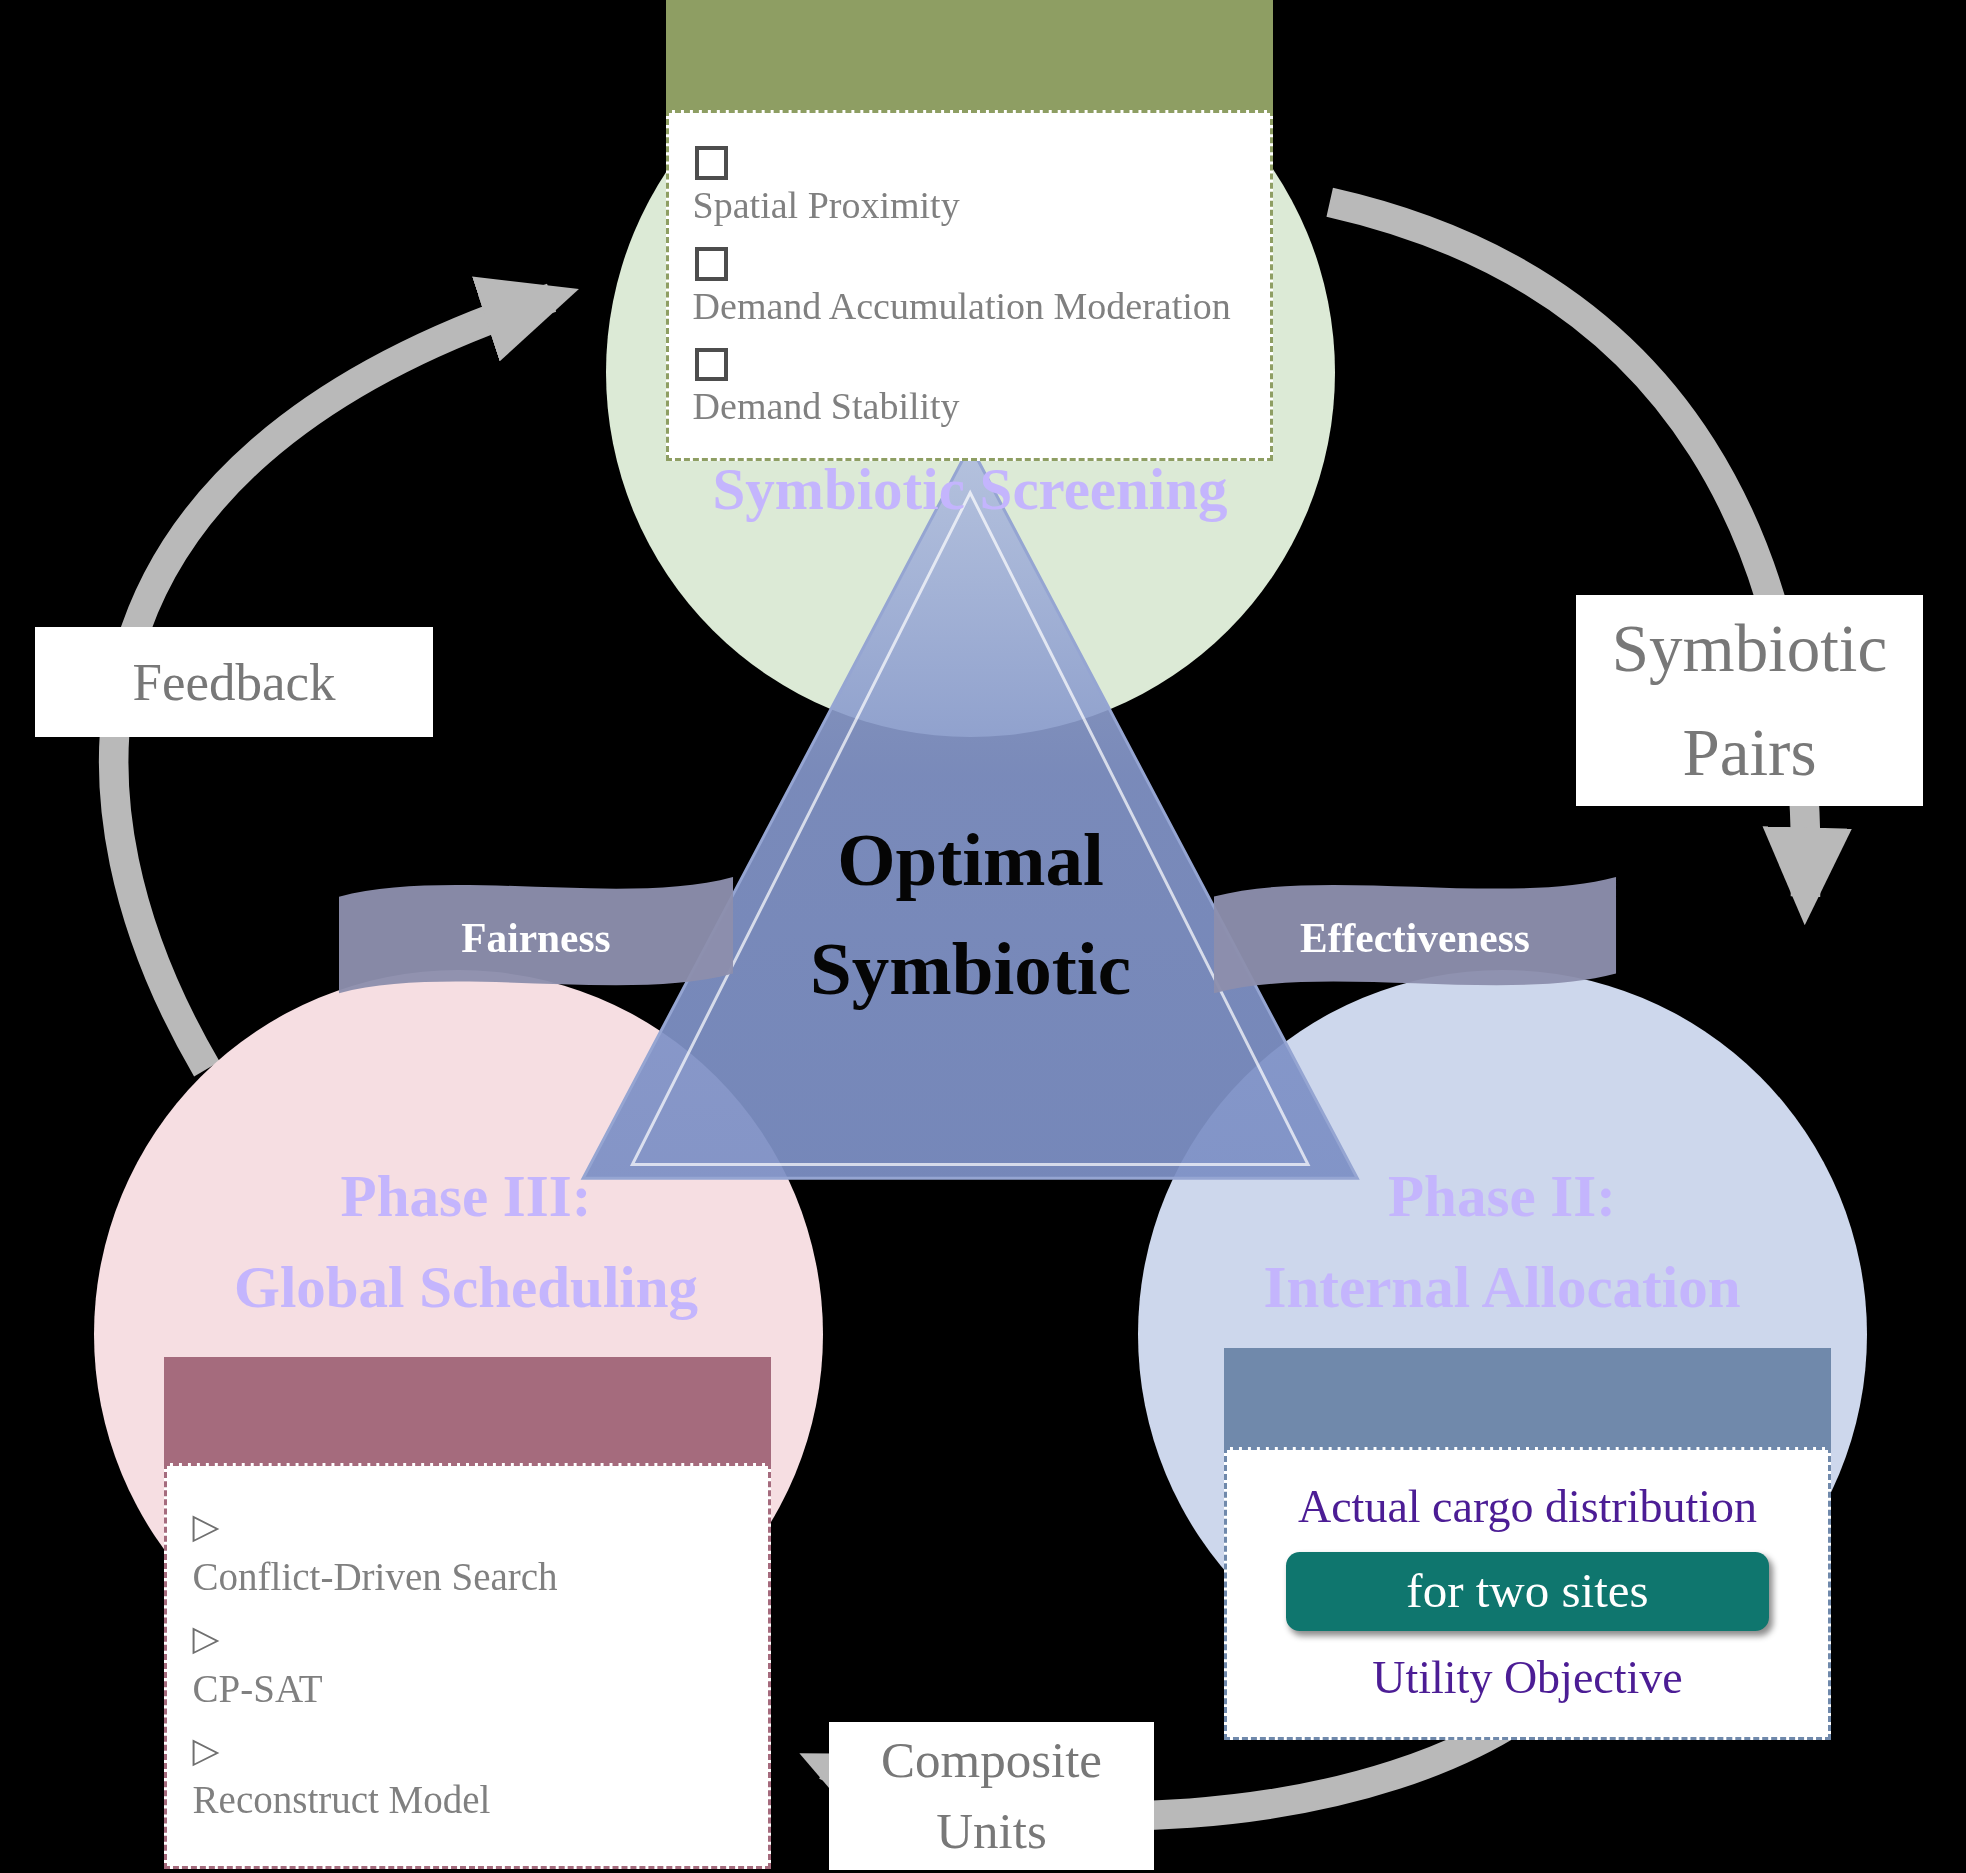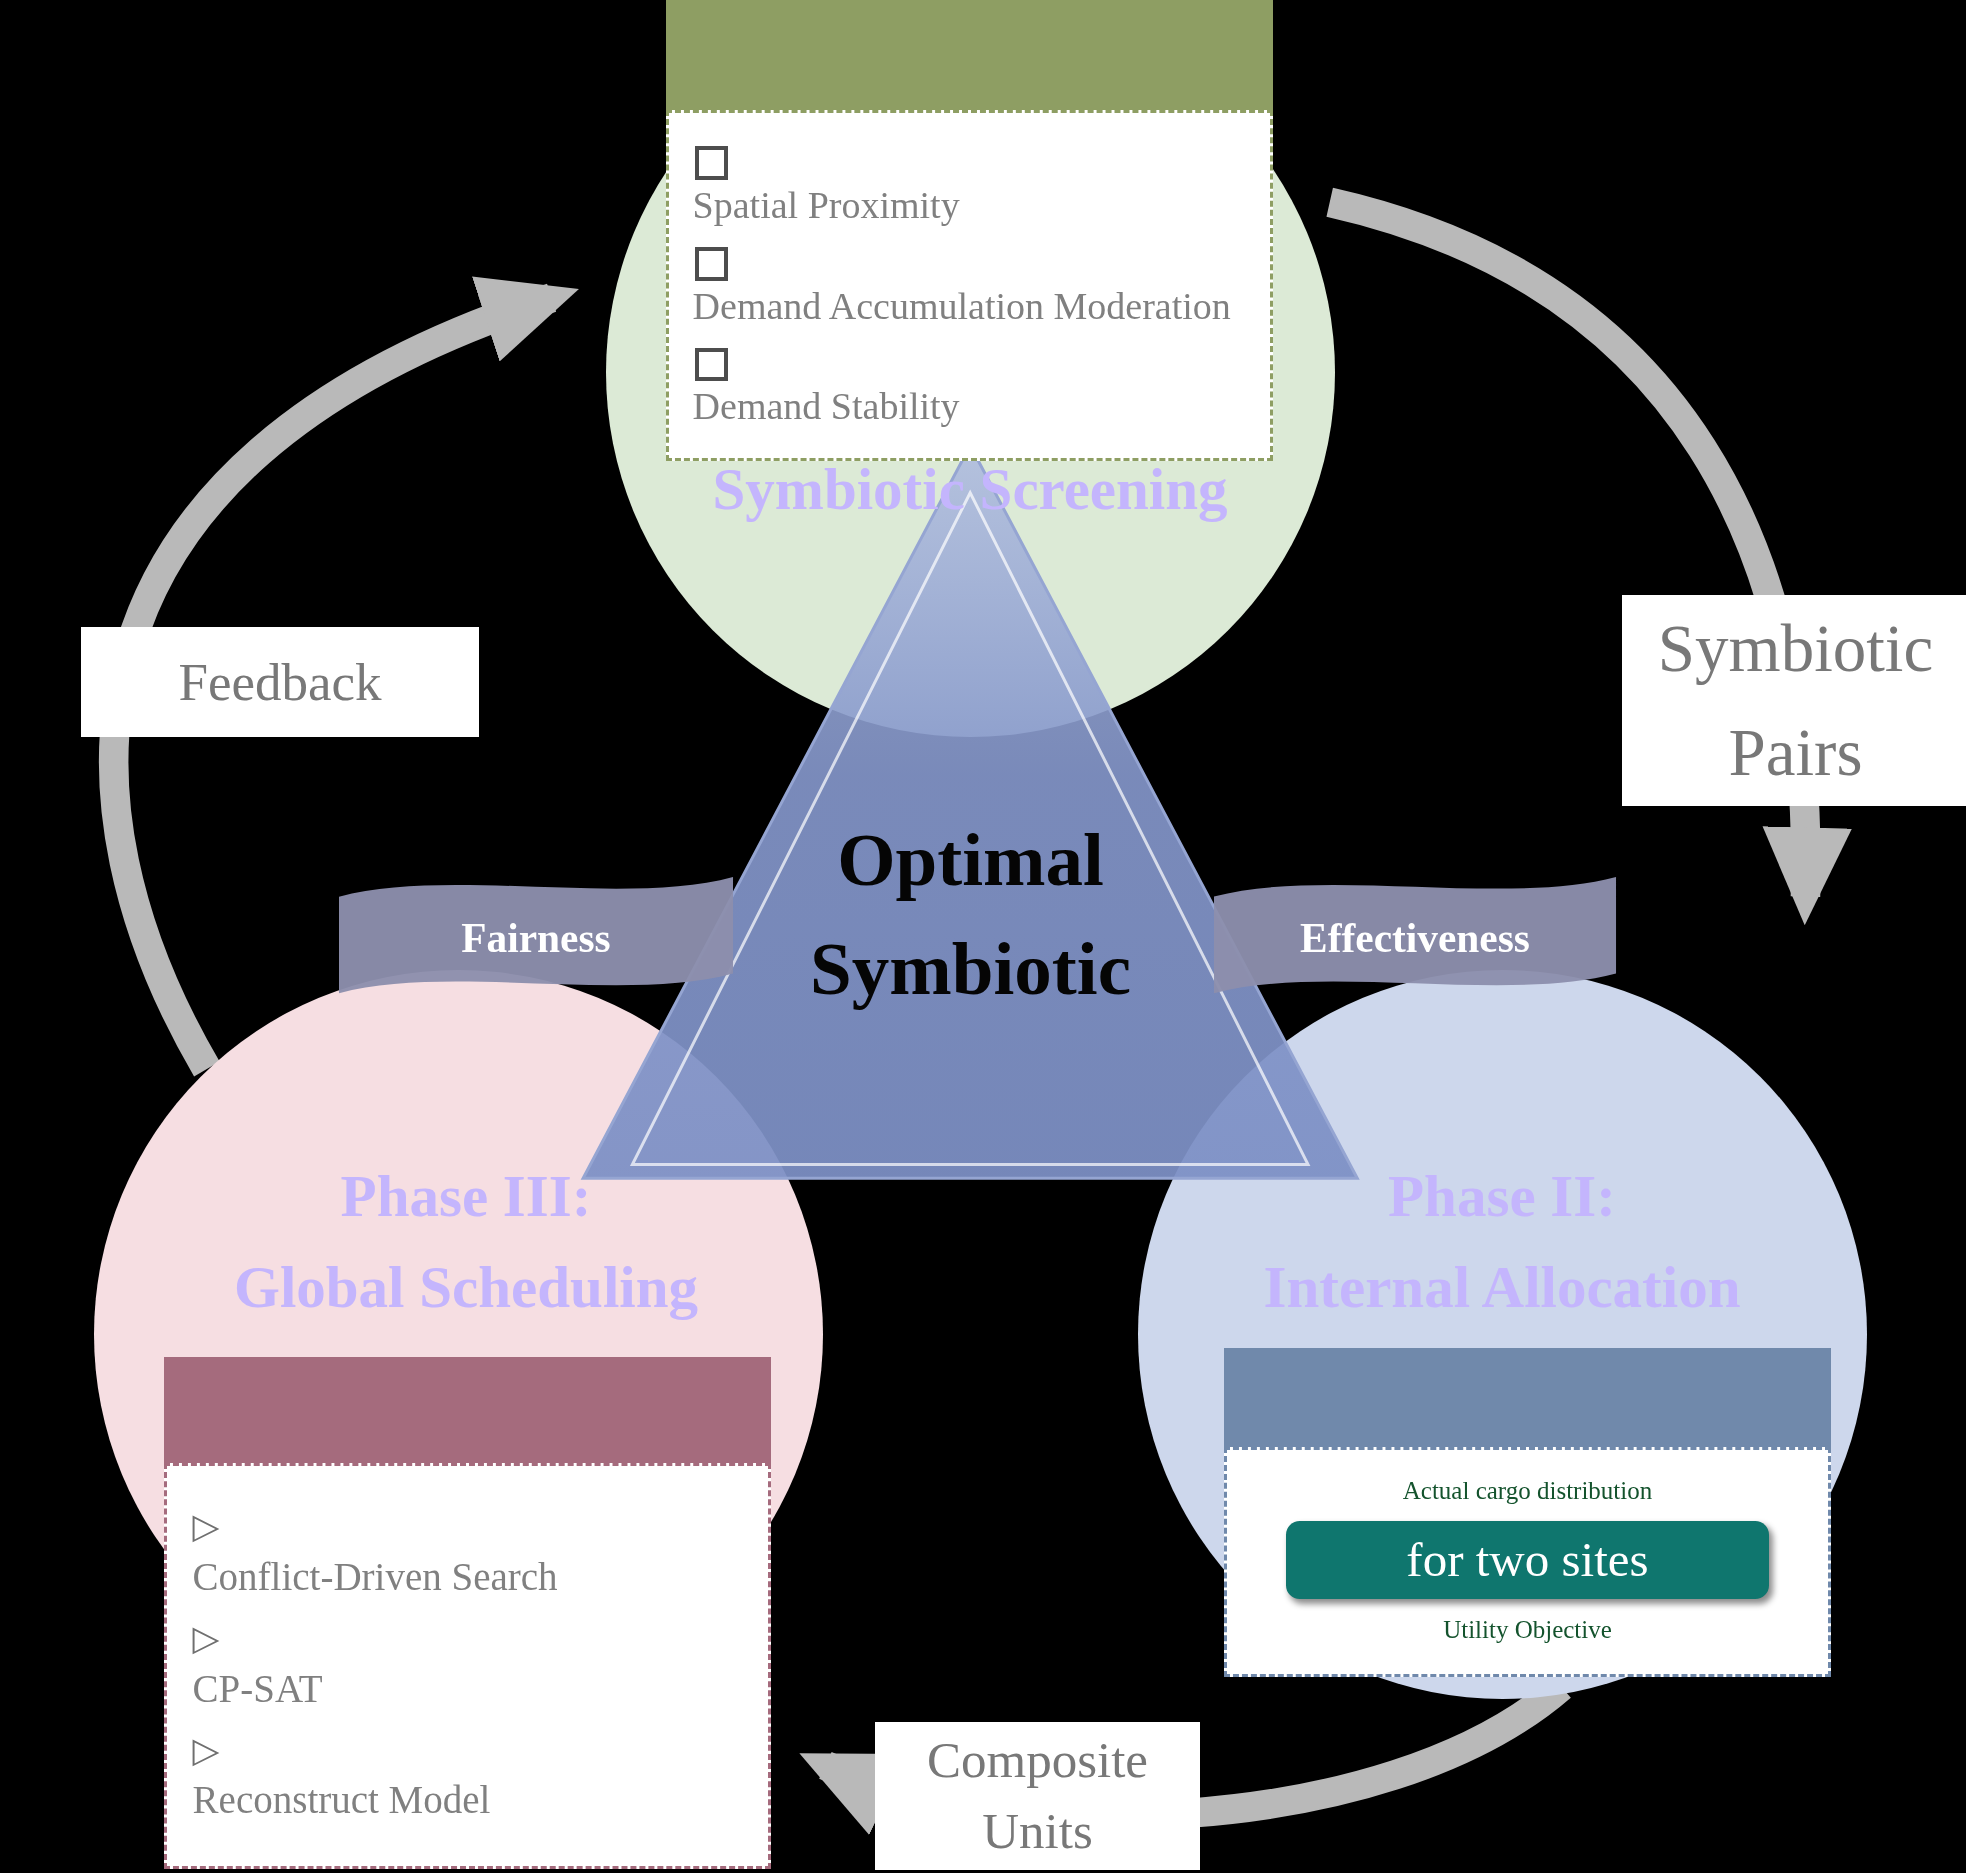--- a/index.html
+++ b/index.html
@@ -72,21 +72,20 @@
     position: absolute;
     background: #ffffff;
     color: #787878;
     display: flex;
     align-items: center;
     justify-content: center;
     text-align: center;
     font-size: 53px;
     line-height: 1.55;
     z-index: 6;
-    margin-left: 46px;
   }
   .label-feedback  { left: 35px;   top: 627px;  width: 398px; height: 110px; }
   .label-symbiotic { left: 1576px; top: 595px;  width: 347px; height: 211px; font-size: 67px; }
   .label-composite { left: 829px;  top: 1722px; width: 325px; height: 148px; font-size: 51px; line-height: 1.4; }
 
   
   .callout {
     position: absolute;
     width: 607px;
     z-index: 6;
@@ -128,22 +127,22 @@
   .arrow-glyph {
     flex: 0 0 auto;
     color: #6f6f6f;
     font-family: "DejaVu Sans", sans-serif;
     font-size: 35px;
     margin: 2px 17.7px 0 0;
   }
   .callout-left .item-row { font-size: 39px; margin: 9.9px 0; }
 
   .note-line {
-    color: #14532d;
-    font-size: 25px;
+    color: #4c1d95;
+    font-size: 46px;
     line-height: 1.5;
   }
   .pill {
     display: block;
     margin: 11.8px auto 11.8px auto;
     width: 86%;
     background: #0f766e;
     border-radius: 13.8px;
     color: #ffffff;
     font-size: 49px;

